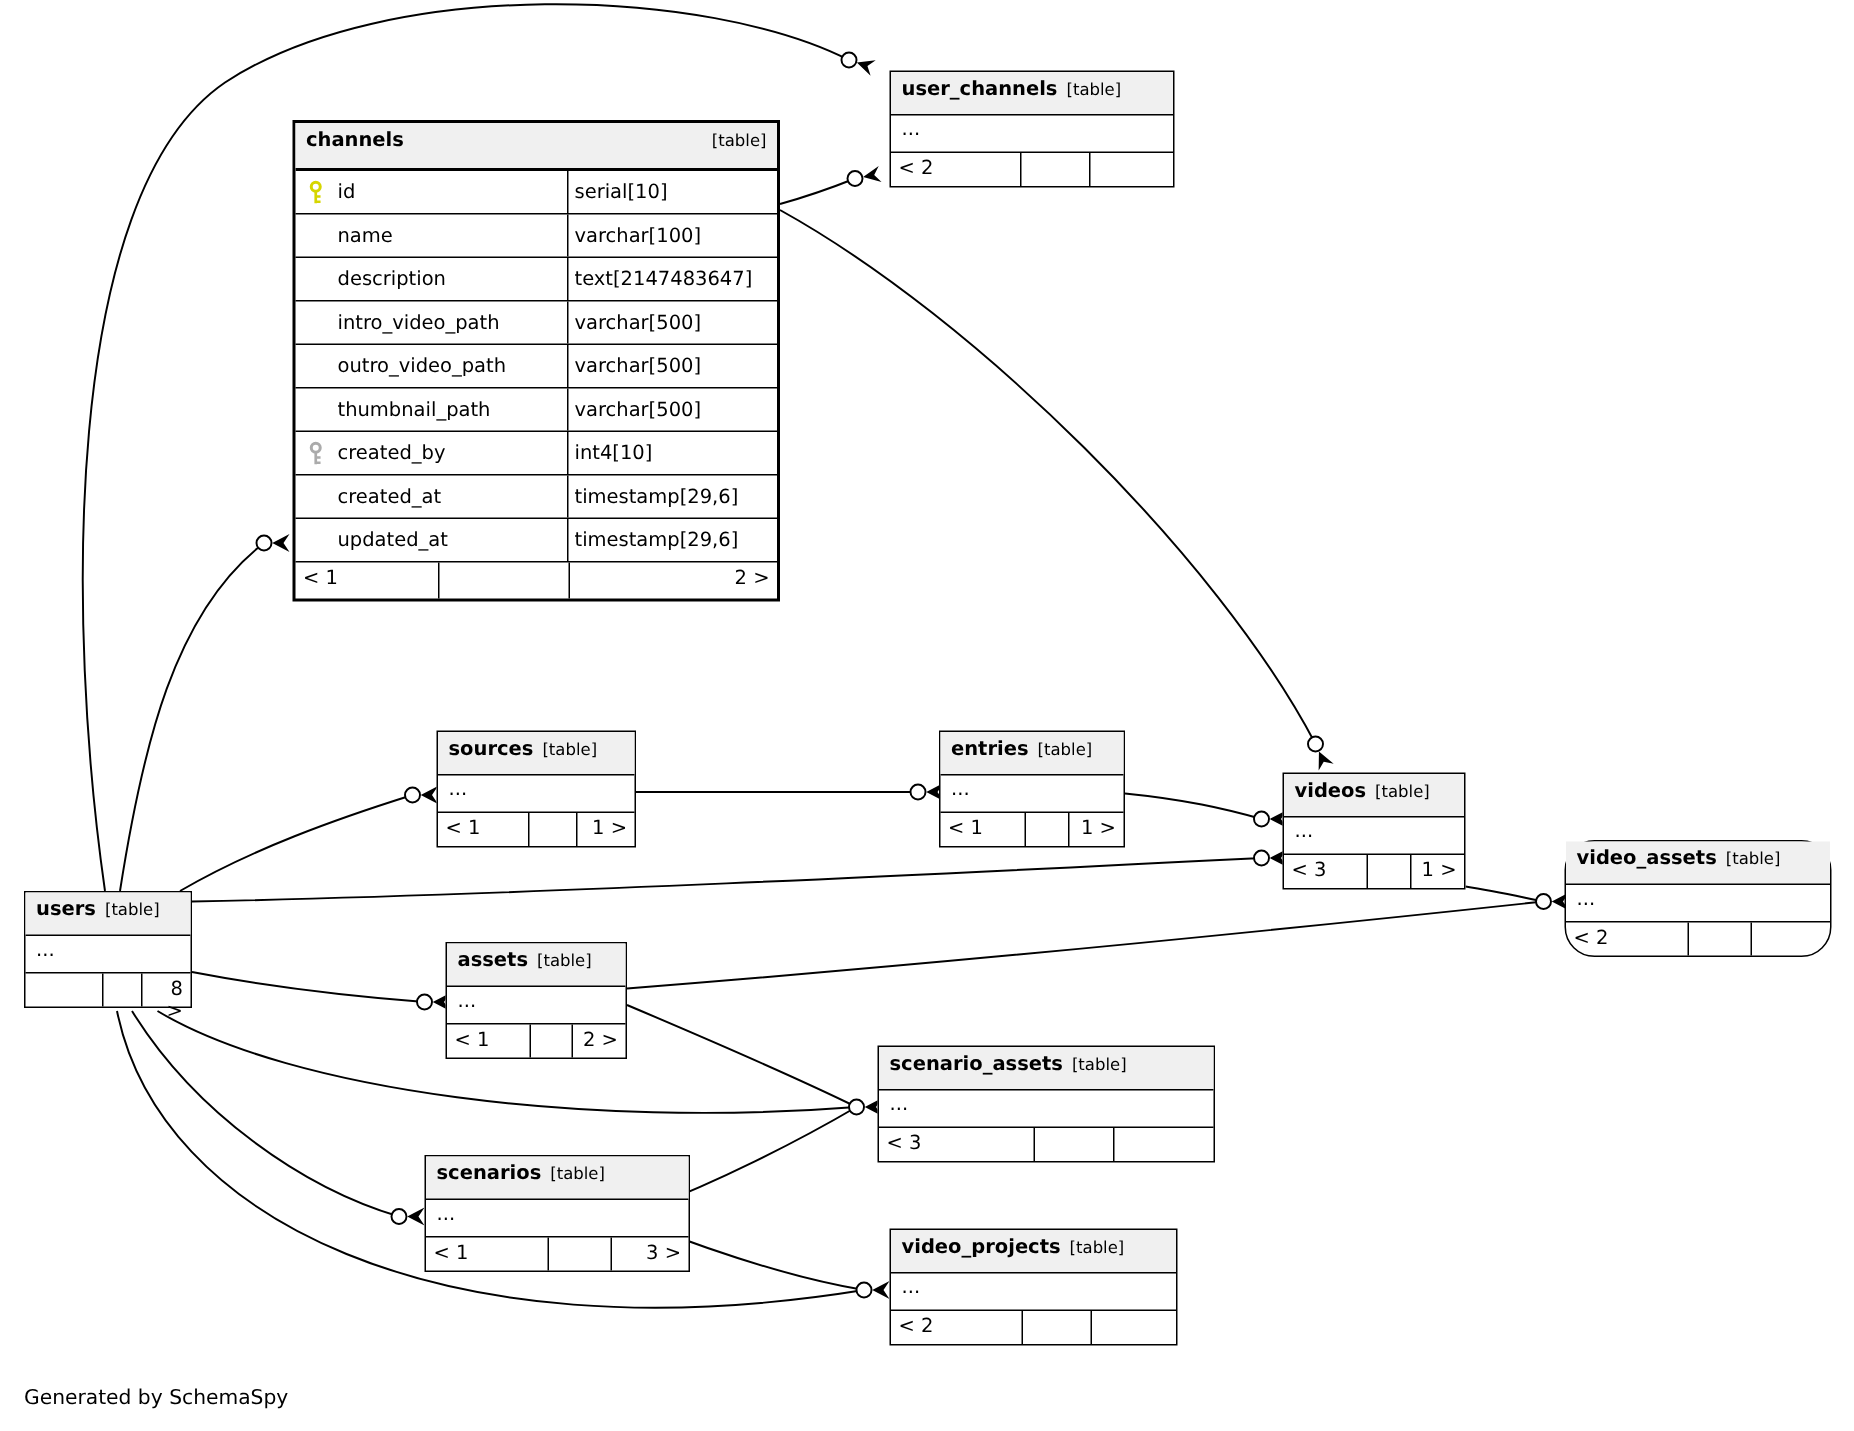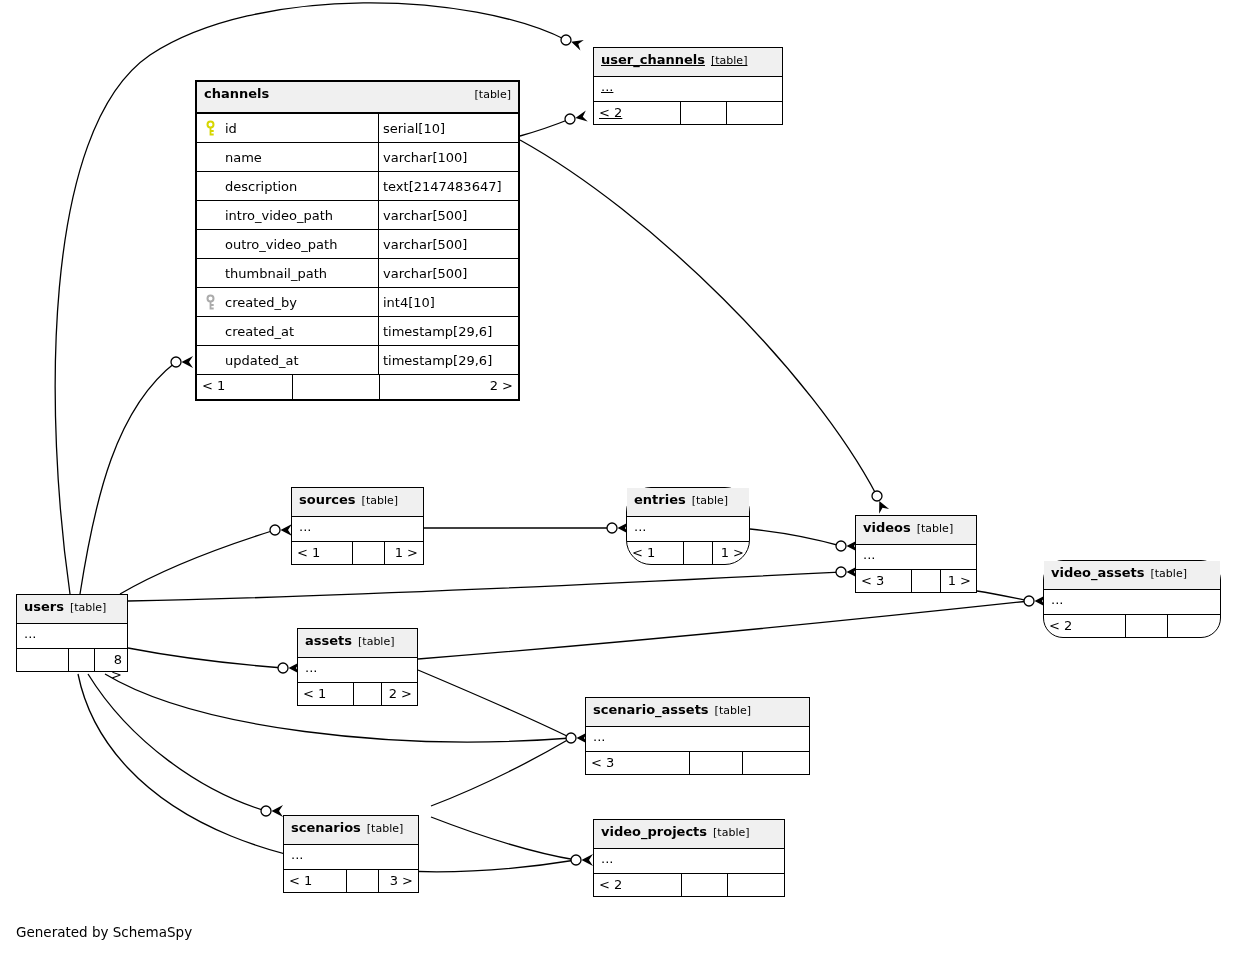--- a/index.html
+++ b/index.html
@@ -175,21 +175,21 @@
         </div>
       <div class="col-type">timestamp[29,6]</div>
     </div>
     <div class="tbl-footer" style="border-top:1.4px solid #000;">
       <div class="fc l">&lt; 1</div>
       <div class="fc m"></div>
       <div class="fc r">2 &gt;</div>
     </div>
   </div>
 
-  <div class="tbl" style="left:593px; top:47px; width:190px;text-decoration:underline;">
+  <div class="tbl" style="left:593px; top:47px; width:190px;">
     <div class="tbl-header">
         <span class="tbl-name">user_channels</span>
         <span class="tbl-tag">[table]</span>
       </div>
     <div class="tbl-body">...</div>
     <div class="tbl-footer">
         <div class="fc l">&lt; 2</div>
         <div class="fc m"></div>
         <div class="fc r"></div>
       </div>
@@ -201,21 +201,21 @@
         <span class="tbl-tag">[table]</span>
       </div>
     <div class="tbl-body">...</div>
     <div class="tbl-footer">
         <div class="fc l">&lt; 1</div>
         <div class="fc m"></div>
         <div class="fc r">1 &gt;</div>
       </div>
   </div>
 
-  <div class="tbl" style="left:626px; top:487px; width:124px;border-radius:25px;">
+  <div class="tbl" style="left:626px; top:487px; width:124px;">
     <div class="tbl-header">
         <span class="tbl-name">entries</span>
         <span class="tbl-tag">[table]</span>
       </div>
     <div class="tbl-body">...</div>
     <div class="tbl-footer">
         <div class="fc l">&lt; 1</div>
         <div class="fc m"></div>
         <div class="fc r">1 &gt;</div>
       </div>
@@ -279,21 +279,21 @@
         <span class="tbl-tag">[table]</span>
       </div>
     <div class="tbl-body">...</div>
     <div class="tbl-footer">
         <div class="fc l">&lt; 3</div>
         <div class="fc m"></div>
         <div class="fc r"></div>
       </div>
   </div>
 
-  <div class="tbl" style="left:283px; top:815px; width:136px;">
+  <div class="tbl" style="left:283px; top:770px; width:177px;">
     <div class="tbl-header">
         <span class="tbl-name">scenarios</span>
         <span class="tbl-tag">[table]</span>
       </div>
     <div class="tbl-body">...</div>
     <div class="tbl-footer">
         <div class="fc l">&lt; 1</div>
         <div class="fc m"></div>
         <div class="fc r">3 &gt;</div>
       </div>

